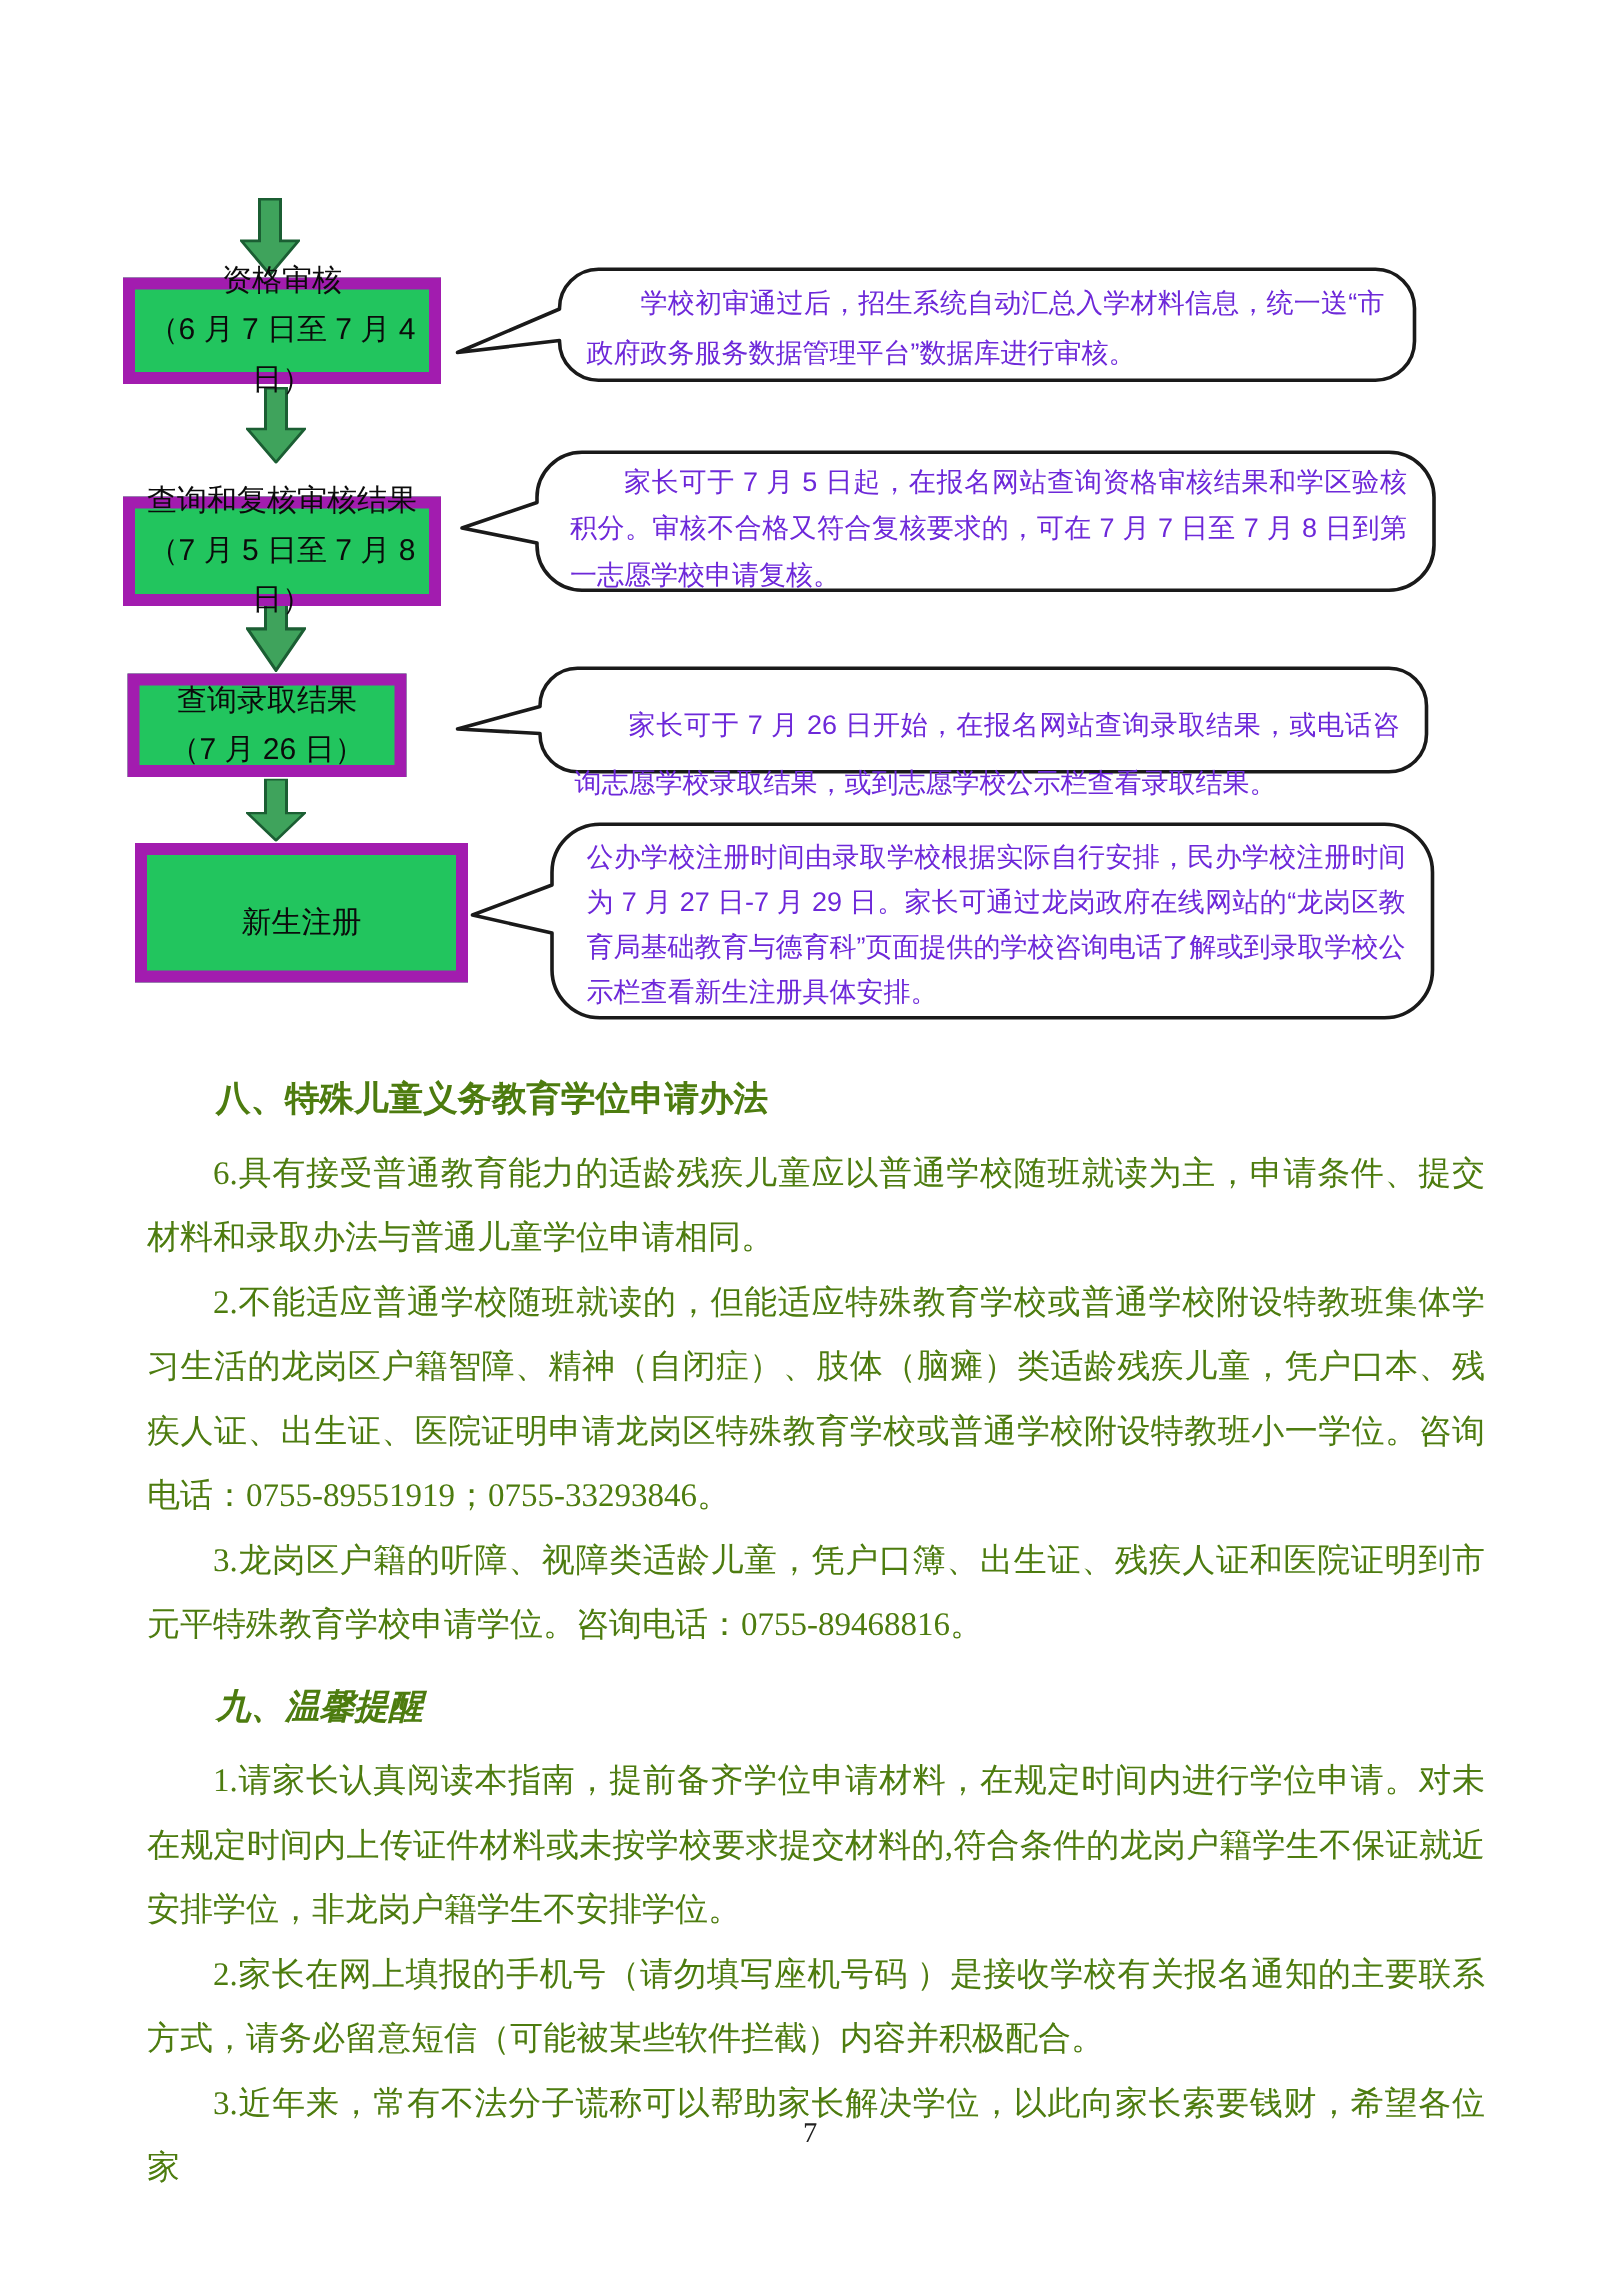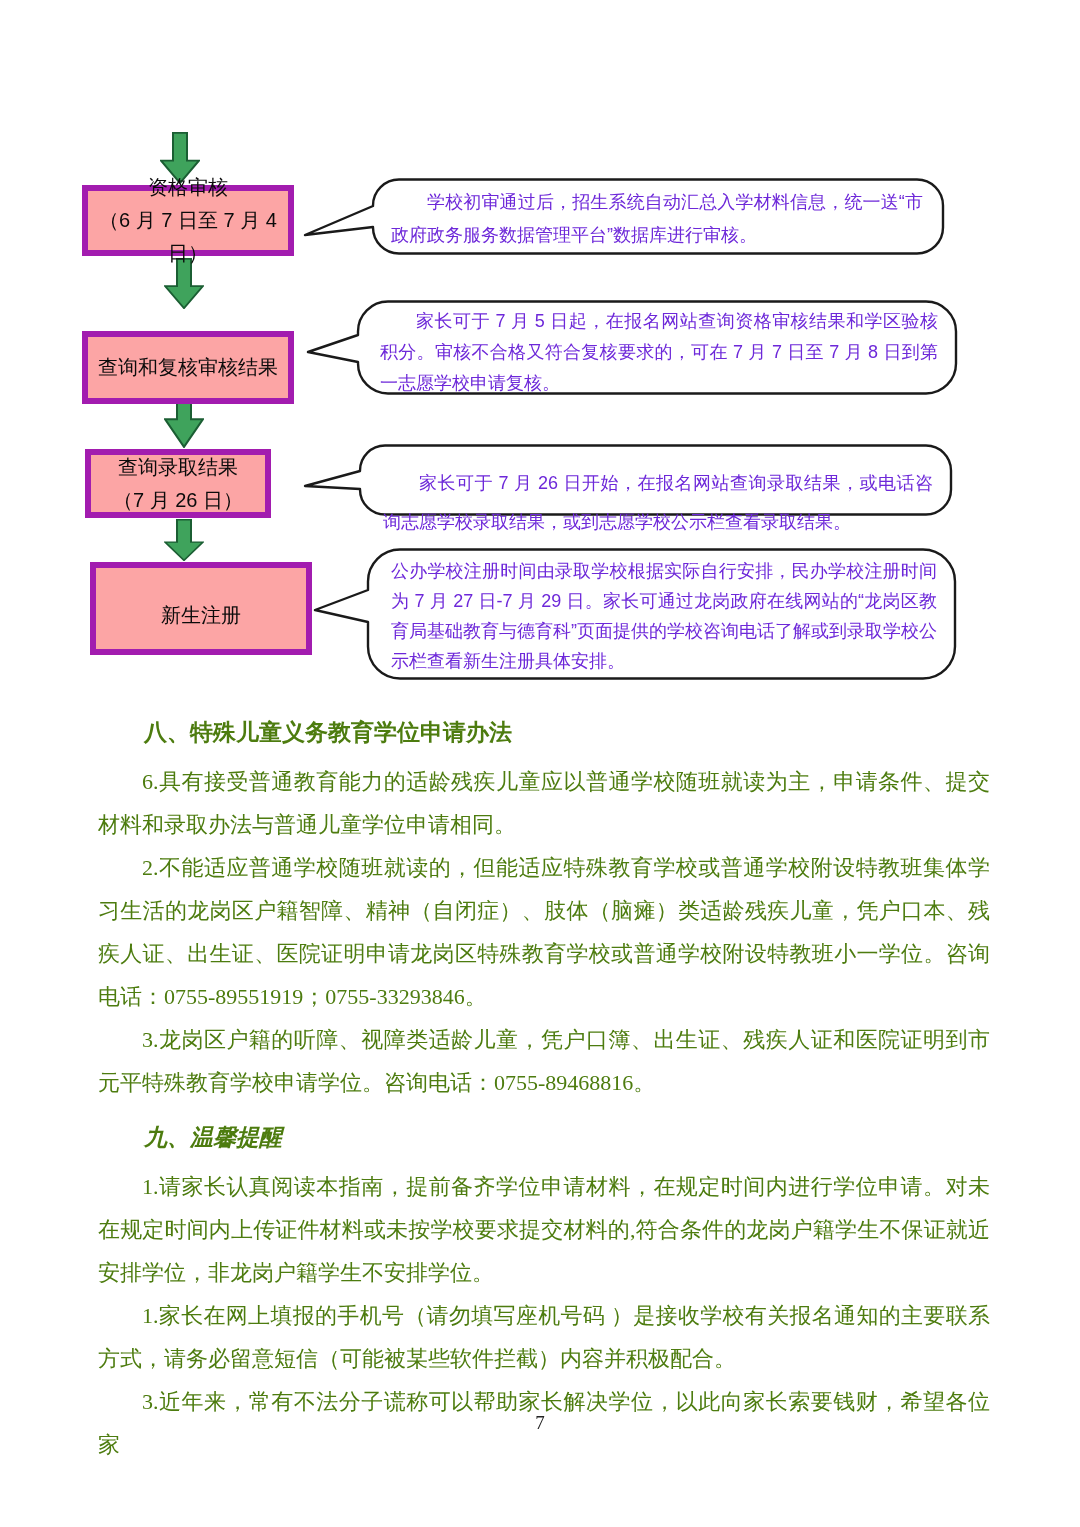--- a/index.html
+++ b/index.html
@@ -12,22 +12,22 @@
     overflow: hidden;
     font-family: "Liberation Sans", "DejaVu Sans", sans-serif;
     color: #000;
   }
 
   
   .flowchart { position: absolute; top: 0; left: 0; width: 1080px; height: 710px; }
 
   .flow-box {
     position: absolute;
-    background: #fca5a5;
-    border: 6px solid #a21caf;
+    background: #22c55e;
+    border: 8px solid #a21caf;
     display: flex;
     flex-direction: column;
     align-items: center;
     justify-content: center;
     font-size: 20px;
     line-height: 33px;
     color: #0b0b0b;
     text-align: center;
   }
   .flow-box.box1 { left: 82px;  top: 185px; width: 212px; height: 71px; }
@@ -123,20 +123,21 @@
           <polygon points="13,1 27,1 27,33 39,33 20,59 1,33 13,33" fill="#3fa35c" stroke="#1b5e33" stroke-width="2"></polygon>
         </svg>
     </div>
 
     <div class="flow-box box1">
       <span>资格审核</span>
       <span>（6 月 7 日至 7 月 4 日）</span>
     </div>
     <div class="flow-box box2">
       <span>查询和复核审核结果</span>
+      <span>（7 月 5 日至 7 月 8 日）</span>
     </div>
     <div class="flow-box box3">
       <span>查询录取结果</span>
       <span>（7 月 26 日）</span>
     </div>
     <div class="flow-box box4">
       <span>新生注册</span>
     </div>
 
     <div class="bubble bubble1">
@@ -170,19 +171,19 @@
   </div>
 
   <div class="doc-body">
     <div class="doc-heading">八、特殊儿童义务教育学位申请办法</div>
     <p class="doc-para">6.具有接受普通教育能力的适龄残疾儿童应以普通学校随班就读为主，申请条件、提交材料和录取办法与普通儿童学位申请相同。</p>
     <p class="doc-para">2.不能适应普通学校随班就读的，但能适应特殊教育学校或普通学校附设特教班集体学习生活的龙岗区户籍智障、精神（自闭症）、肢体（脑瘫）类适龄残疾儿童，凭户口本、残疾人证、出生证、医院证明申请龙岗区特殊教育学校或普通学校附设特教班小一学位。咨询电话：0755-89551919；0755-33293846。</p>
     <p class="doc-para">3.龙岗区户籍的听障、视障类适龄儿童，凭户口簿、出生证、残疾人证和医院证明到市元平特殊教育学校申请学位。咨询电话：0755-89468816。</p>
 
     <div class="doc-heading second">九、温馨提醒</div>
     <p class="doc-para">1.请家长认真阅读本指南，提前备齐学位申请材料，在规定时间内进行学位申请。对未在规定时间内上传证件材料或未按学校要求提交材料的,符合条件的龙岗户籍学生不保证就近安排学位，非龙岗户籍学生不安排学位。</p>
-    <p class="doc-para">1.家长在网上填报的手机号（请勿填写座机号码 ）是接收学校有关报名通知的主要联系方式，请务必留意短信（可能被某些软件拦截）内容并积极配合。</p>
+    <p class="doc-para">2.家长在网上填报的手机号（请勿填写座机号码 ）是接收学校有关报名通知的主要联系方式，请务必留意短信（可能被某些软件拦截）内容并积极配合。</p>
     <p class="doc-para">3.近年来，常有不法分子谎称可以帮助家长解决学位，以此向家长索要钱财，希望各位家</p>
   </div>
 
   <div class="page-number">7</div>
 
 </div>
 
 </body></html>

